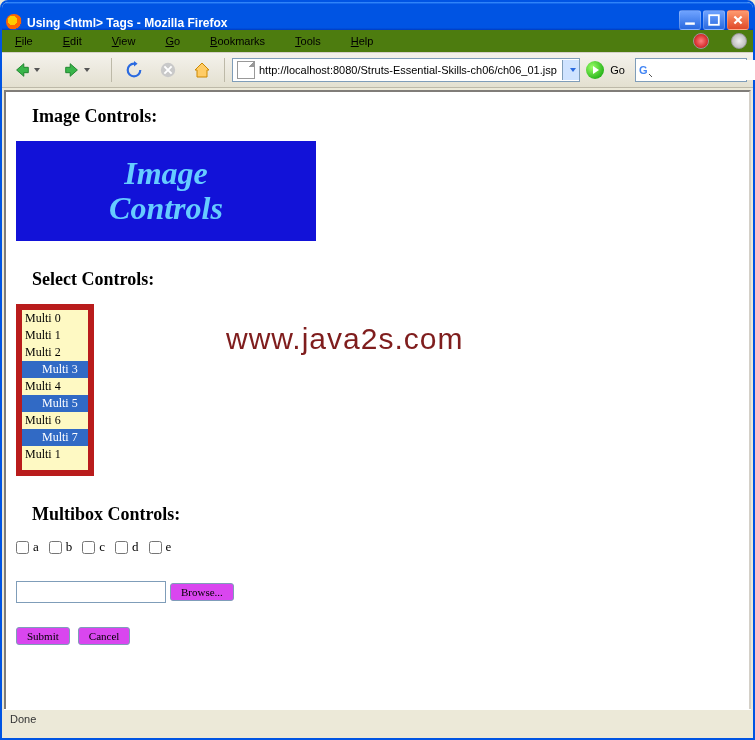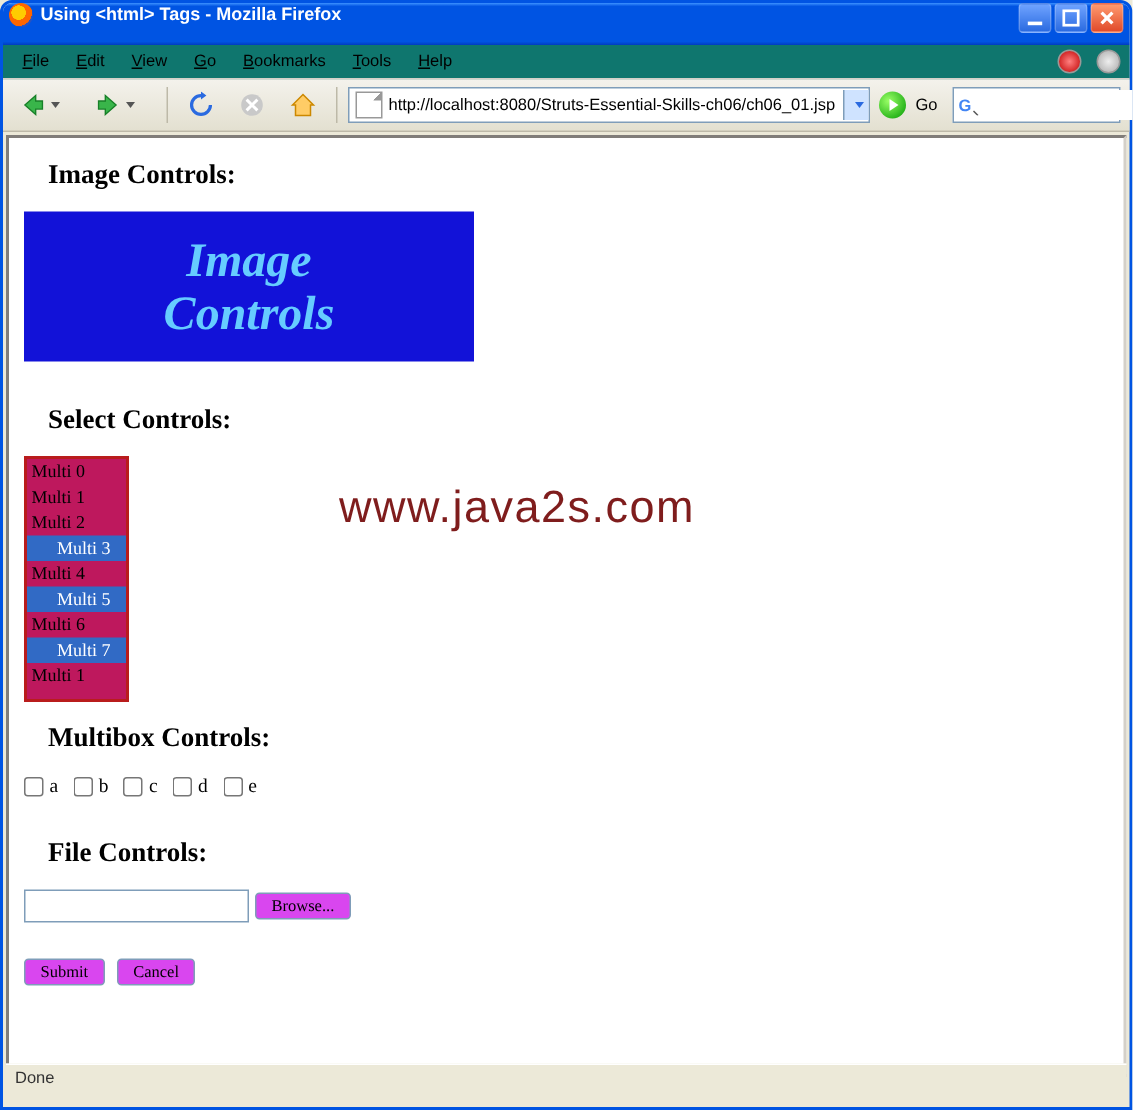--- a/index.html
+++ b/index.html
@@ -2,36 +2,36 @@
 <html><head>
 <meta charset="utf-8">
 <style>
   html,body{margin:0;padding:0;font-family:"Tahoma",sans-serif;font-size:11px;color:#000;}
   body{background:#ece9d8;width:755px;height:740px;overflow:hidden;}
   
   .window{width:751px;height:736px;border:2px solid #0054e3;border-radius:8px 8px 0 0;
           background:#ece9d8;position:relative;margin:0;}
   
   .titlebar{height:28px;background:linear-gradient(to bottom,#3c91ff 0%,#0054e3 8%,#0054e3 92%,#003cc0 100%);
-            border-radius:6px 6px 0 0;display:flex;align-items:flex-start;color:#fff;font-weight:bold;
+            border-radius:6px 6px 0 0;display:flex;align-items:flex-end;color:#fff;font-weight:bold;
             padding:0 4px;}
   .titlebar .ff-icon{width:16px;height:16px;border-radius:50%;
                      background:radial-gradient(circle at 40% 40%,#ffcc00 0 35%,#ff6600 36% 65%,#2a52be 66% 100%);
                      margin-right:5px;flex:0 0 auto;}
   .titlebar .title{flex:1;font-size:12px;}
   .winbtns{display:flex;gap:2px;}
   .winbtn{width:22px;height:20px;border-radius:3px;display:flex;align-items:center;justify-content:center;
           font-weight:bold;font-family:Arial;box-sizing:border-box;border:1px solid #fff3;}
   .winbtn.min,.winbtn.max{background:linear-gradient(#6fa3ff,#2a6ae0);color:#fff;}
   .winbtn.close{background:linear-gradient(#ff9a6f,#e04a2a);color:#fff;}
   .winbtn svg{width:12px;height:12px;}
 
   
-  .menubar{height:22px;background:#0f766e;border-bottom:1px solid #d4d0c8;display:flex;
-           align-items:center;padding:0 6px;gap:4px;}
+  .menubar{height:22px;background:#4d7c0f;border-bottom:1px solid #d4d0c8;display:flex;
+           align-items:center;padding:0 6px;gap:16px;}
   .menubar .mi{padding:2px 7px;cursor:default;}
   .menubar .mi u{text-decoration:underline;}
   .menubar .spacer{flex:1;}
   .menubar .throbber{width:14px;height:14px;border-radius:50%;border:1px solid #999;
                      display:flex;align-items:center;justify-content:center;}
   .menubar .throbber.red{background:radial-gradient(circle,#ff8080,#c00000);}
   .menubar .throbber.grey{background:radial-gradient(circle,#eee,#aaa);margin-left:6px;}
 
   
   .toolbar{height:34px;background:linear-gradient(#f4f2ec,#e3e0d0);border-bottom:1px solid #bdb9a8;
@@ -65,22 +65,22 @@
                 border:2px inset #d4d0c8;overflow:hidden;}
   .content{position:absolute;inset:0;overflow-y:scroll;overflow-x:hidden;padding:8px 10px 20px 10px;
            font-family:"Times New Roman",serif;}
   .content h2{font-size:18px;font-weight:bold;margin:6px 0 14px 16px;}
 
   .img-ctrl{width:300px;height:100px;background:#1212d8;color:#6cf;display:flex;
             flex-direction:column;align-items:center;justify-content:center;
             font-family:"Times New Roman",serif;font-size:32px;font-weight:bold;font-style:italic;
             line-height:1.1;margin-bottom:28px;}
 
-  .listbox{width:66px;height:160px;overflow-y:scroll;border:2px solid #b91c1c;background:#be185d;
-           font-family:Tahoma;font-size:12px;margin-bottom:13px;}
+  .listbox{width:66px;height:160px;overflow-y:scroll;border:6px solid #b91c1c;background:#fef9c3;
+           font-family:Tahoma;font-size:12px;margin-bottom:28px;}
   .listbox .opt{padding:1px 3px;white-space:nowrap;}
   .listbox .opt.sel{background:#316ac5;color:#fff;padding-left:20px;}
 
   .multibox-row{display:flex;gap:10px;align-items:center;font-family:Tahoma;font-size:13px;margin-bottom:26px;}
   .multibox-row label{display:flex;align-items:center;gap:4px;}
   .multibox-row input{width:13px;height:13px;margin:0;}
 
   .file-row{display:flex;gap:4px;align-items:center;margin-bottom:24px;}
   .file-input{width:148px;height:20px;border:1px solid #7f9db9;background:#fff;}
   .btn{font-family:Tahoma;font-size:11px;padding:2px 10px;background:#d946ef;
@@ -232,21 +232,20 @@
           <label>
             <input type="checkbox" style="">
             <span>d</span>
           </label>
           <label>
             <input type="checkbox" style="">
             <span>e</span>
           </label>
         </div>
 
-      <h2>File Controls:</h2>
       <div class="file-row">
         <div class="file-input"></div>
         <button class="btn">Browse...</button>
       </div>
 
       <div class="btn-row">
         <button class="btn">Submit</button>
         <button class="btn">Cancel</button>
       </div>
 

